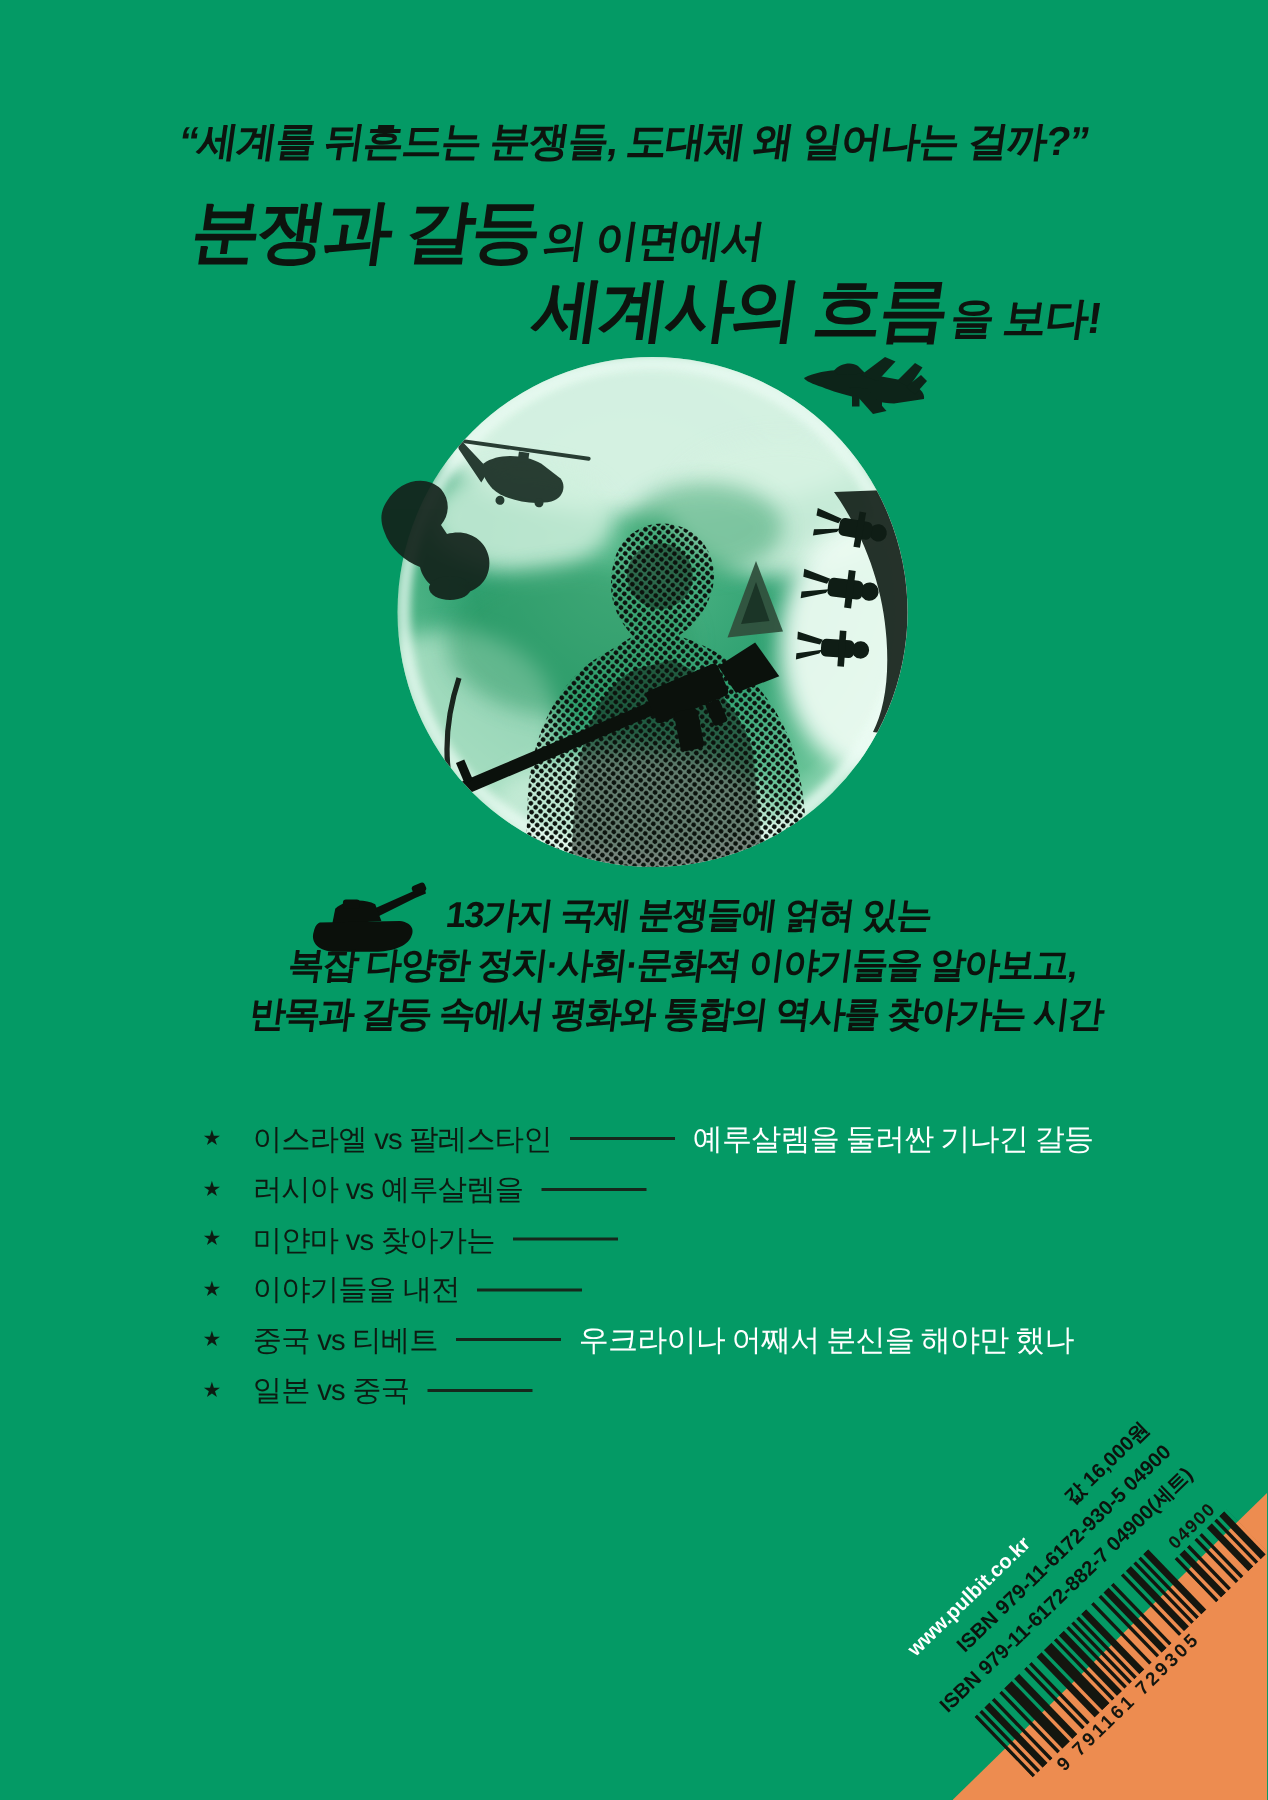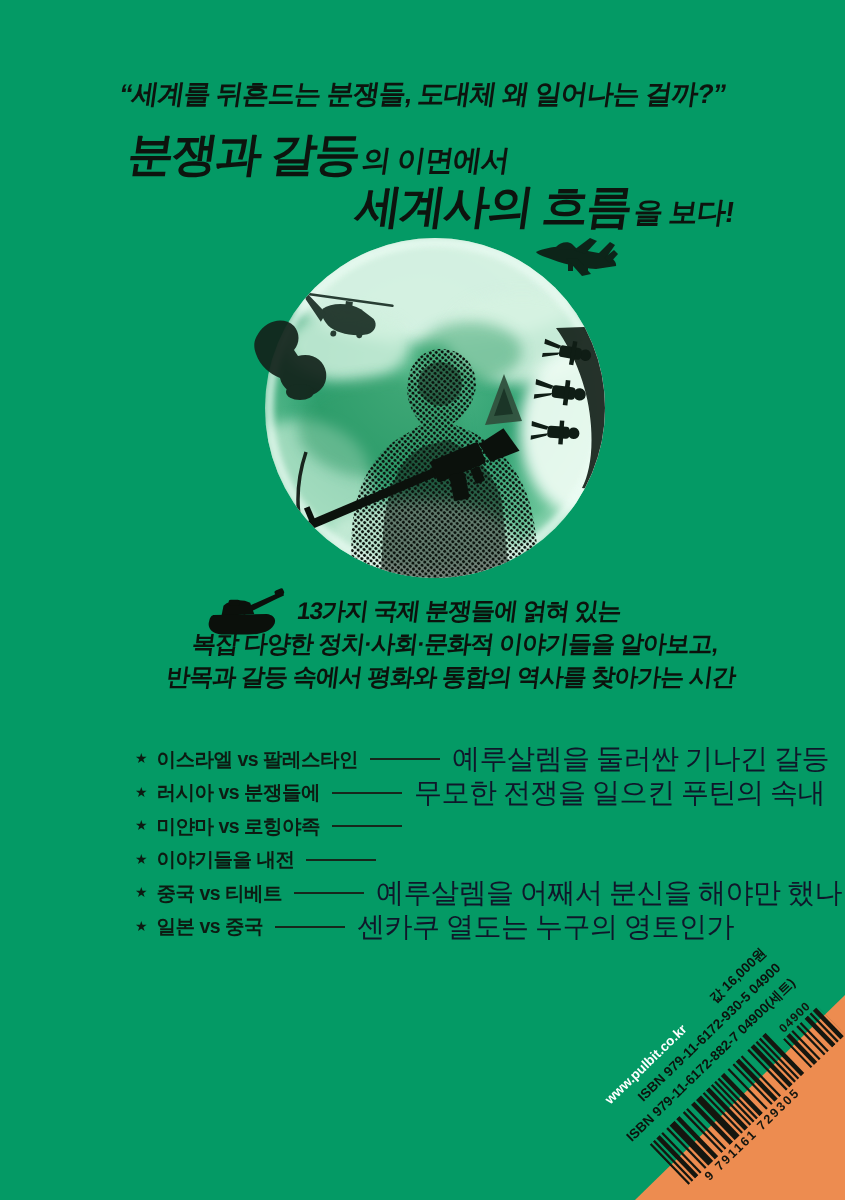--- a/index.html
+++ b/index.html
@@ -26,24 +26,24 @@
   .tank-wrap{position:absolute;left:203px;top:588px;width:82px;height:48px;}
   .intro{position:absolute;left:95px;top:594px;width:720px;text-align:center;
          color:#0c120c;font-weight:900;font-size:24px;line-height:33px;
          letter-spacing:-1px;transform:skewX(-7deg);}
 
   
   .conflicts{position:absolute;left:135px;top:748px;display:flex;
              flex-direction:column;gap:11.5px;}
   .conflict-row{display:flex;align-items:center;height:22px;white-space:nowrap;}
   .star{font-size:14px;color:#0d1b12;margin-right:9px;position:relative;top:-1px;}
-  .conflict-name{font-size:19.5px;font-weight:700;color:#0d1b12;letter-spacing:-0.5px;}
+  .conflict-name{font-size:19.5px;font-weight:400;color:#0d1b12;letter-spacing:-0.5px;margin-left:12px;}
   .dash{width:70px;border-top:2.5px solid #16281c;margin:0 12px;align-self:center;}
-  .conflict-desc{font-family:"Liberation Serif",serif;font-size:28px;
-                 color:#0f172a;letter-spacing:-0.5px;}
+  .conflict-desc{font-family:"Liberation Serif",serif;font-size:20px;
+                 color:#ffffff;letter-spacing:-0.5px;}
 
   
   .corner-triangle{position:absolute;right:0;bottom:0;width:210px;height:205px;
                    background:#ed8c50;
                    clip-path:polygon(100% 0, 0 100%, 100% 100%);}
   .corner-block{position:absolute;width:360px;right:-10px;bottom:155px;
                 transform:rotate(-44deg);transform-origin:100% 100%;
                 display:flex;flex-direction:column;align-items:flex-end;gap:4px;
                 z-index:5;}
   .corner-line{display:flex;align-items:baseline;white-space:nowrap;
@@ -201,45 +201,43 @@
 
   <div class="conflicts">
     <div class="conflict-row">
       <span class="star">★</span>
       <span class="conflict-name">이스라엘 vs 팔레스타인</span>
       <span class="dash"></span>
       <span class="conflict-desc">예루살렘을 둘러싼 기나긴 갈등</span>
     </div>
     <div class="conflict-row">
       <span class="star">★</span>
-      <span class="conflict-name">러시아 vs 분쟁들에</span>
-      <span class="dash"></span>
-      <span class="conflict-desc">무모한 전쟁을 일으킨 푸틴의 속내</span>
-    </div>
-    <div class="conflict-row">
-      <span class="star">★</span>
-      <span class="conflict-name">미얀마 vs 로힝야족</span>
+      <span class="conflict-name">러시아 vs 예루살렘을</span>
+      <span class="dash"></span>
+    </div>
+    <div class="conflict-row">
+      <span class="star">★</span>
+      <span class="conflict-name">미얀마 vs 찾아가는</span>
       <span class="dash"></span>
     </div>
     <div class="conflict-row">
       <span class="star">★</span>
       <span class="conflict-name">이야기들을 내전</span>
       <span class="dash"></span>
     </div>
     <div class="conflict-row">
       <span class="star">★</span>
       <span class="conflict-name">중국 vs 티베트</span>
       <span class="dash"></span>
-      <span class="conflict-desc">예루살렘을 어째서 분신을 해야만 했나</span>
+      <span class="conflict-desc">우크라이나 어째서 분신을 해야만 했나</span>
     </div>
     <div class="conflict-row">
       <span class="star">★</span>
       <span class="conflict-name">일본 vs 중국</span>
       <span class="dash"></span>
-      <span class="conflict-desc">센카쿠 열도는 누구의 영토인가</span>
     </div>
   </div>
 
   <div class="corner-triangle"></div>
 
   <div class="corner-block">
     <div class="corner-line">
       <span class="website">www.pulbit.co.kr</span>
       <span>값 16,000원</span>
     </div>

